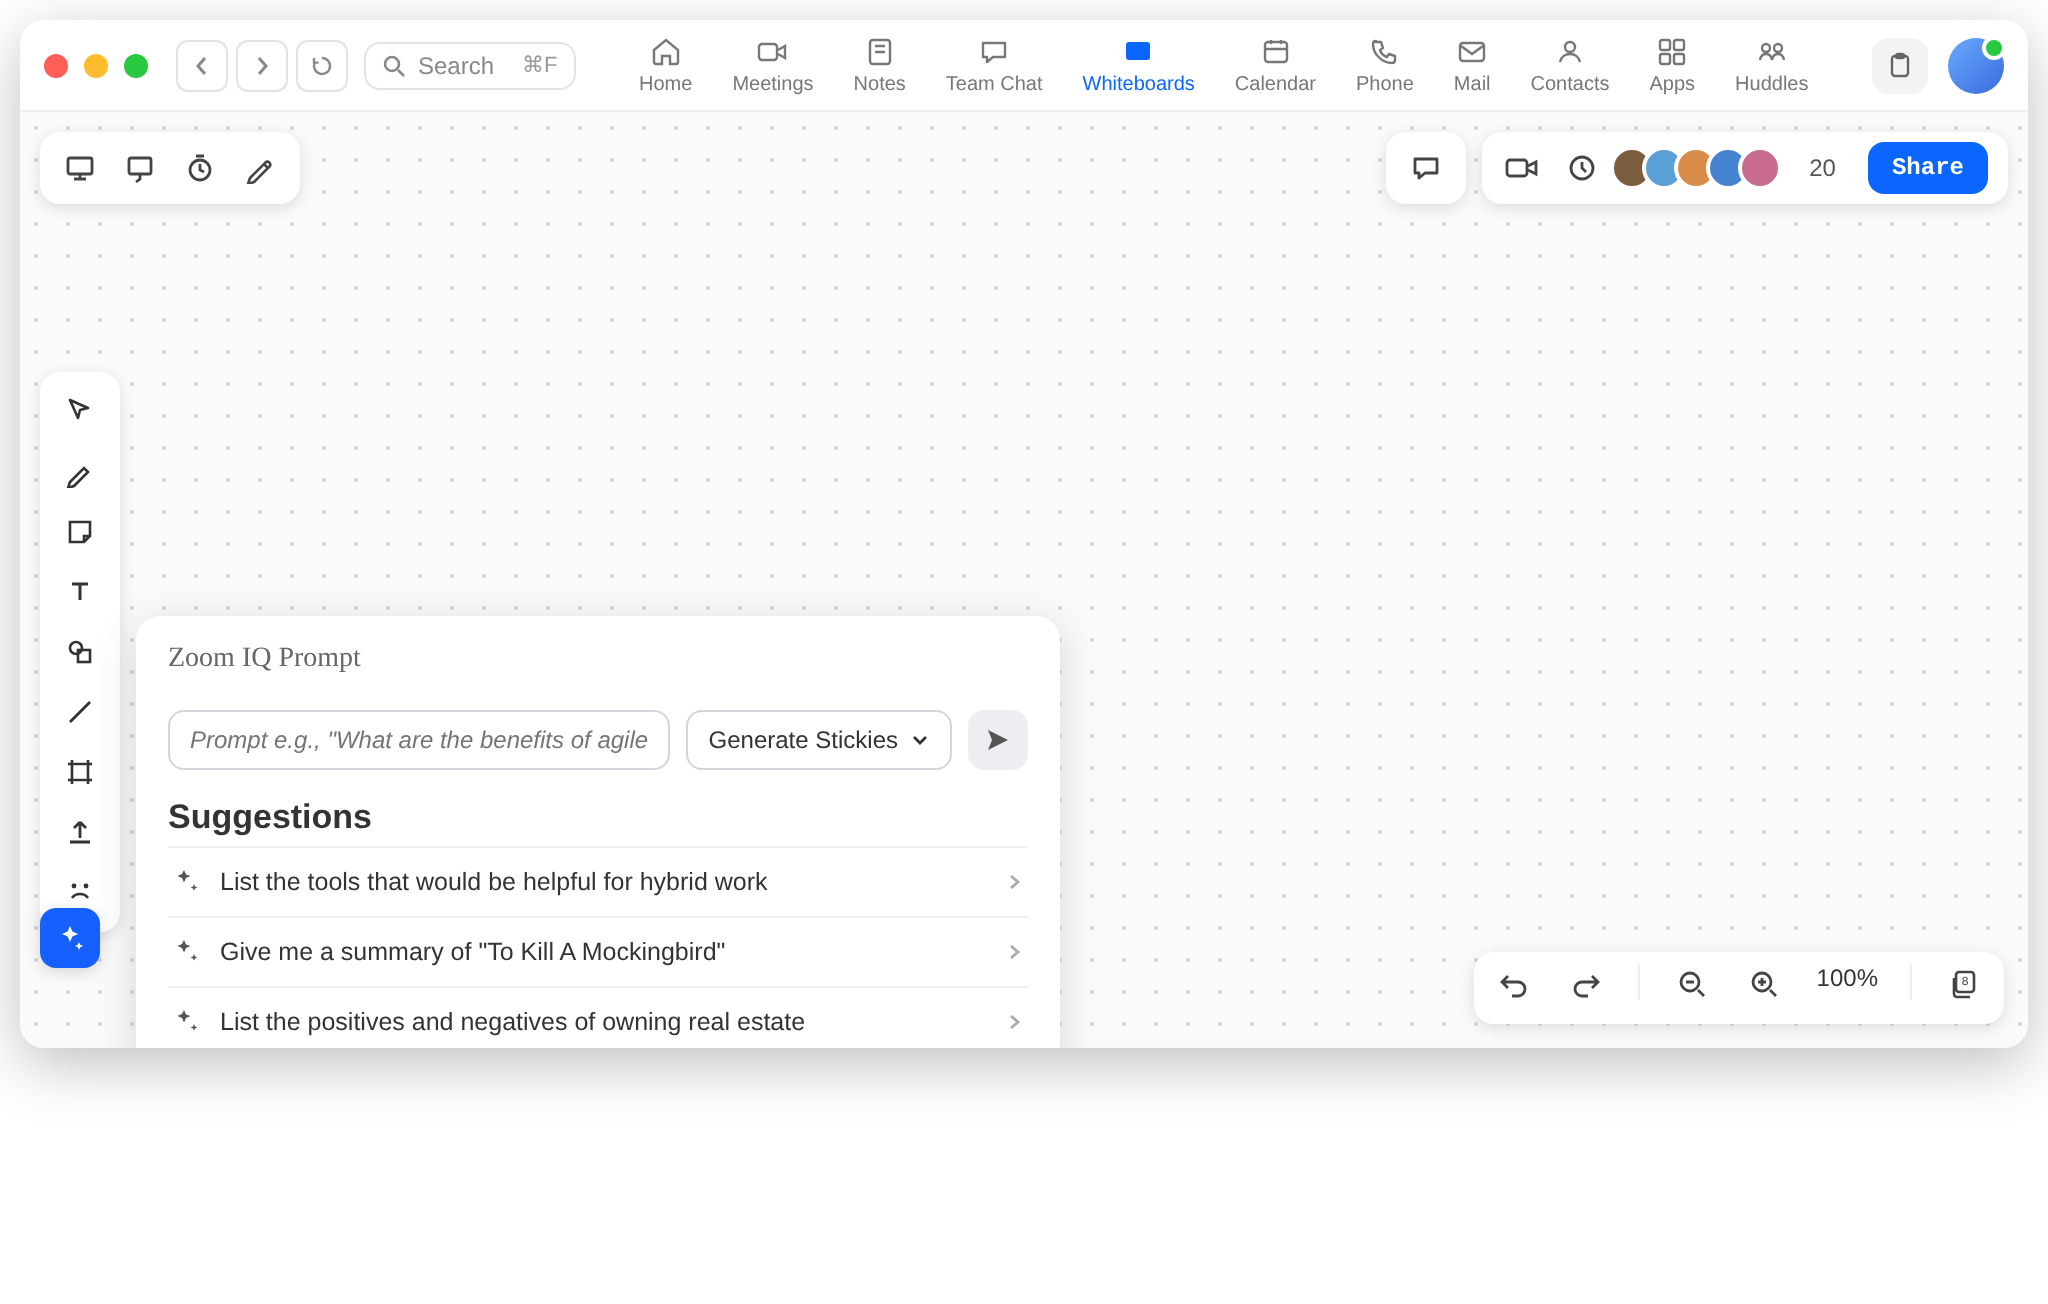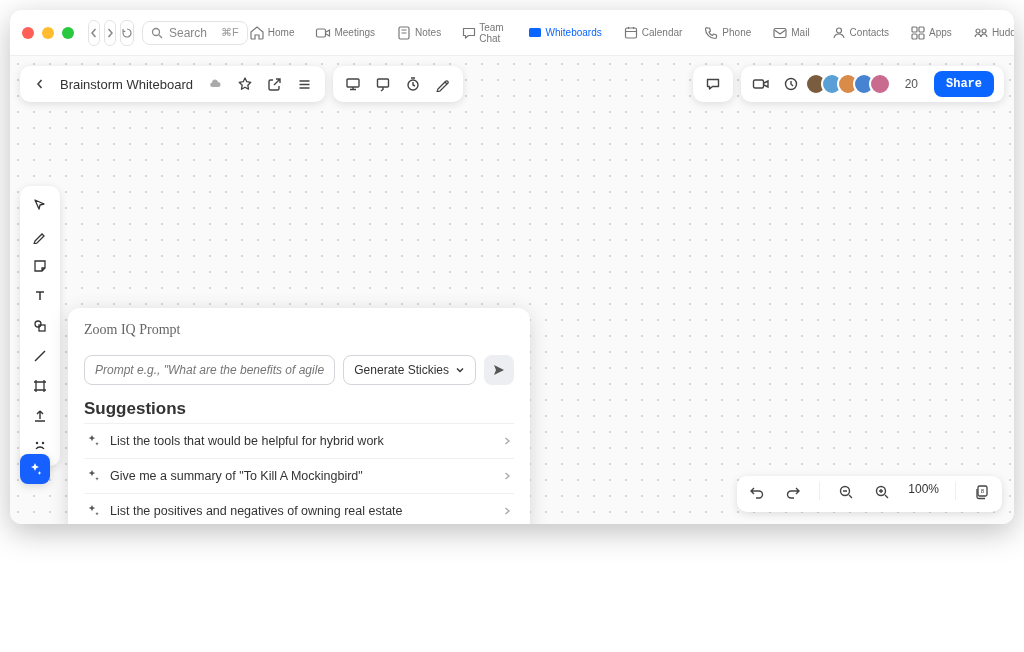--- a/index.html
+++ b/index.html
@@ -6,21 +6,21 @@
 body { background: #fff; width: 1024px; height: 652px; overflow: hidden; }
 .window { width: 1004px; height: 514px; margin: 10px; background: #fff; border-radius: 12px; box-shadow: 0 8px 30px rgba(0,0,0,0.25); position: relative; overflow: hidden; }
 .titlebar { height: 46px; display: flex; align-items: center; padding: 0 12px; border-bottom: 1px solid #eee; }
 .traffic { display: flex; gap: 8px; margin-right: 14px; }
 .dot { width: 12px; height: 12px; border-radius: 50%; }
 .dot.red { background: #ff5f57; } .dot.yellow { background: #febc2e; } .dot.green { background: #28c840; }
 .navbtn { width: 26px; height: 26px; border: 1px solid #e3e3e3; border-radius: 6px; display: flex; align-items: center; justify-content: center; color: #888; margin-right: 4px; background:#fff; }
 .searchpill { display: flex; align-items: center; gap: 6px; border: 1px solid #e3e3e3; border-radius: 8px; padding: 4px 8px; color: #888; font-size: 12px; margin-left: 4px; }
 .kbd { font-size: 11px; color: #999; margin-left: 8px; }
 .topnav { display: flex; gap: 20px; margin-left: auto; margin-right: auto; }
-.topitem { display: flex; flex-direction: row; align-items: center; gap: 2px; color: #777; font-size: 10px; cursor: pointer; }
+.topitem { display: flex; flex-direction: column; align-items: center; gap: 2px; color: #777; font-size: 10px; cursor: pointer; }
 .topitem.active { color: #0b66ff; }
 .topitem .ic { width: 18px; height: 18px; display: flex; align-items: center; justify-content: center; }
 .titright { display: flex; align-items: center; gap: 10px; }
 .sqbtn { width: 28px; height: 28px; border-radius: 8px; background: #f3f3f5; display: flex; align-items: center; justify-content: center; color: #666; }
 .avatar { width: 28px; height: 28px; border-radius: 50%; background: linear-gradient(135deg,#6aa9ff,#3a6bdd); position: relative; }
 .avatar::after { content:''; position:absolute; top:-1px; right:-1px; width:8px; height:8px; background:#28c840; border:2px solid #fff; border-radius:50%; }
 .canvas { position: absolute; top: 46px; left: 0; right: 0; bottom: 0; background: #fafafa; background-image: radial-gradient(#d5d5db 1px, transparent 1px); background-size: 16px 16px; }
 .panelrow { position: absolute; top: 10px; left: 10px; display: flex; gap: 8px; }
 .panel { background: #fff; border-radius: 10px; box-shadow: 0 2px 8px rgba(0,0,0,0.12); display: flex; align-items: center; padding: 6px 10px; gap: 10px; height: 36px; }
 .back { color: #444; }
@@ -192,48 +192,20 @@
           </svg>
       </div>
       <div class="avatar"></div>
     </div>
   </div>
 
   <div class="canvas">
 
     <div class="panelrow">
       <div class="panel">
-        <span class="picon back">
-            <svg width="12" height="12" viewBox="0 0 12 12">
-              <path d="M7.5 2 4 6l3.5 4" stroke="currentColor" fill="none" stroke-width="1.6"></path>
-            </svg>
-          </span>
-        <span class="titletxt">Brainstorm Whiteboard</span>
-        <span class="picon" style="color:#aaa">
-            <svg width="14" height="14" viewBox="0 0 14 14">
-              <path d="M4 10h6a2.5 2.5 0 0 0 0-5c-.3-1.5-1.7-2.5-3-2.5C5.2 2.5 4 4 4 5.5A2.3 2.3 0 0 0 4 10z" fill="currentColor"></path>
-            </svg>
-          </span>
-        <span class="picon">
-            <svg width="16" height="16" viewBox="0 0 16 16">
-              <path d="m8 2 1.8 3.7 4 .6-3 2.9.7 4L8 11.3 4.5 13.2l.7-4-3-2.9 4-.6L8 2z" stroke="currentColor" fill="none" stroke-width="1.3" stroke-linejoin="round"></path>
-            </svg>
-          </span>
-        <span class="picon">
-            <svg width="15" height="15" viewBox="0 0 15 15">
-              <path d="M6 3H3.5A1.5 1.5 0 0 0 2 4.5v7A1.5 1.5 0 0 0 3.5 13h7a1.5 1.5 0 0 0 1.5-1.5V9M9 2h4v4M13 2 7 8" stroke="currentColor" fill="none" stroke-width="1.4"></path>
-            </svg>
-          </span>
-        <span class="picon">
-            <svg width="15" height="15" viewBox="0 0 15 15">
-              <path d="M2.5 4h10M2.5 7.5h10M2.5 11h10" stroke="currentColor" stroke-width="1.6"></path>
-            </svg>
-          </span>
-      </div>
-      <div class="panel">
         <span class="picon">
             <svg width="16" height="16" viewBox="0 0 16 16">
               <rect x="2" y="3" width="12" height="8" rx="1" stroke="currentColor" fill="none" stroke-width="1.4"></rect>
               <path d="M5 13.5h6M8 11v2.5" stroke="currentColor" stroke-width="1.4"></path>
             </svg>
           </span>
         <span class="picon">
             <svg width="16" height="16" viewBox="0 0 16 16">
               <rect x="2.5" y="3" width="11" height="8" rx="1" stroke="currentColor" fill="none" stroke-width="1.4"></rect>
               <path d="M8 11v2.5l-2 1.5" stroke="currentColor" fill="none" stroke-width="1.4"></path>

